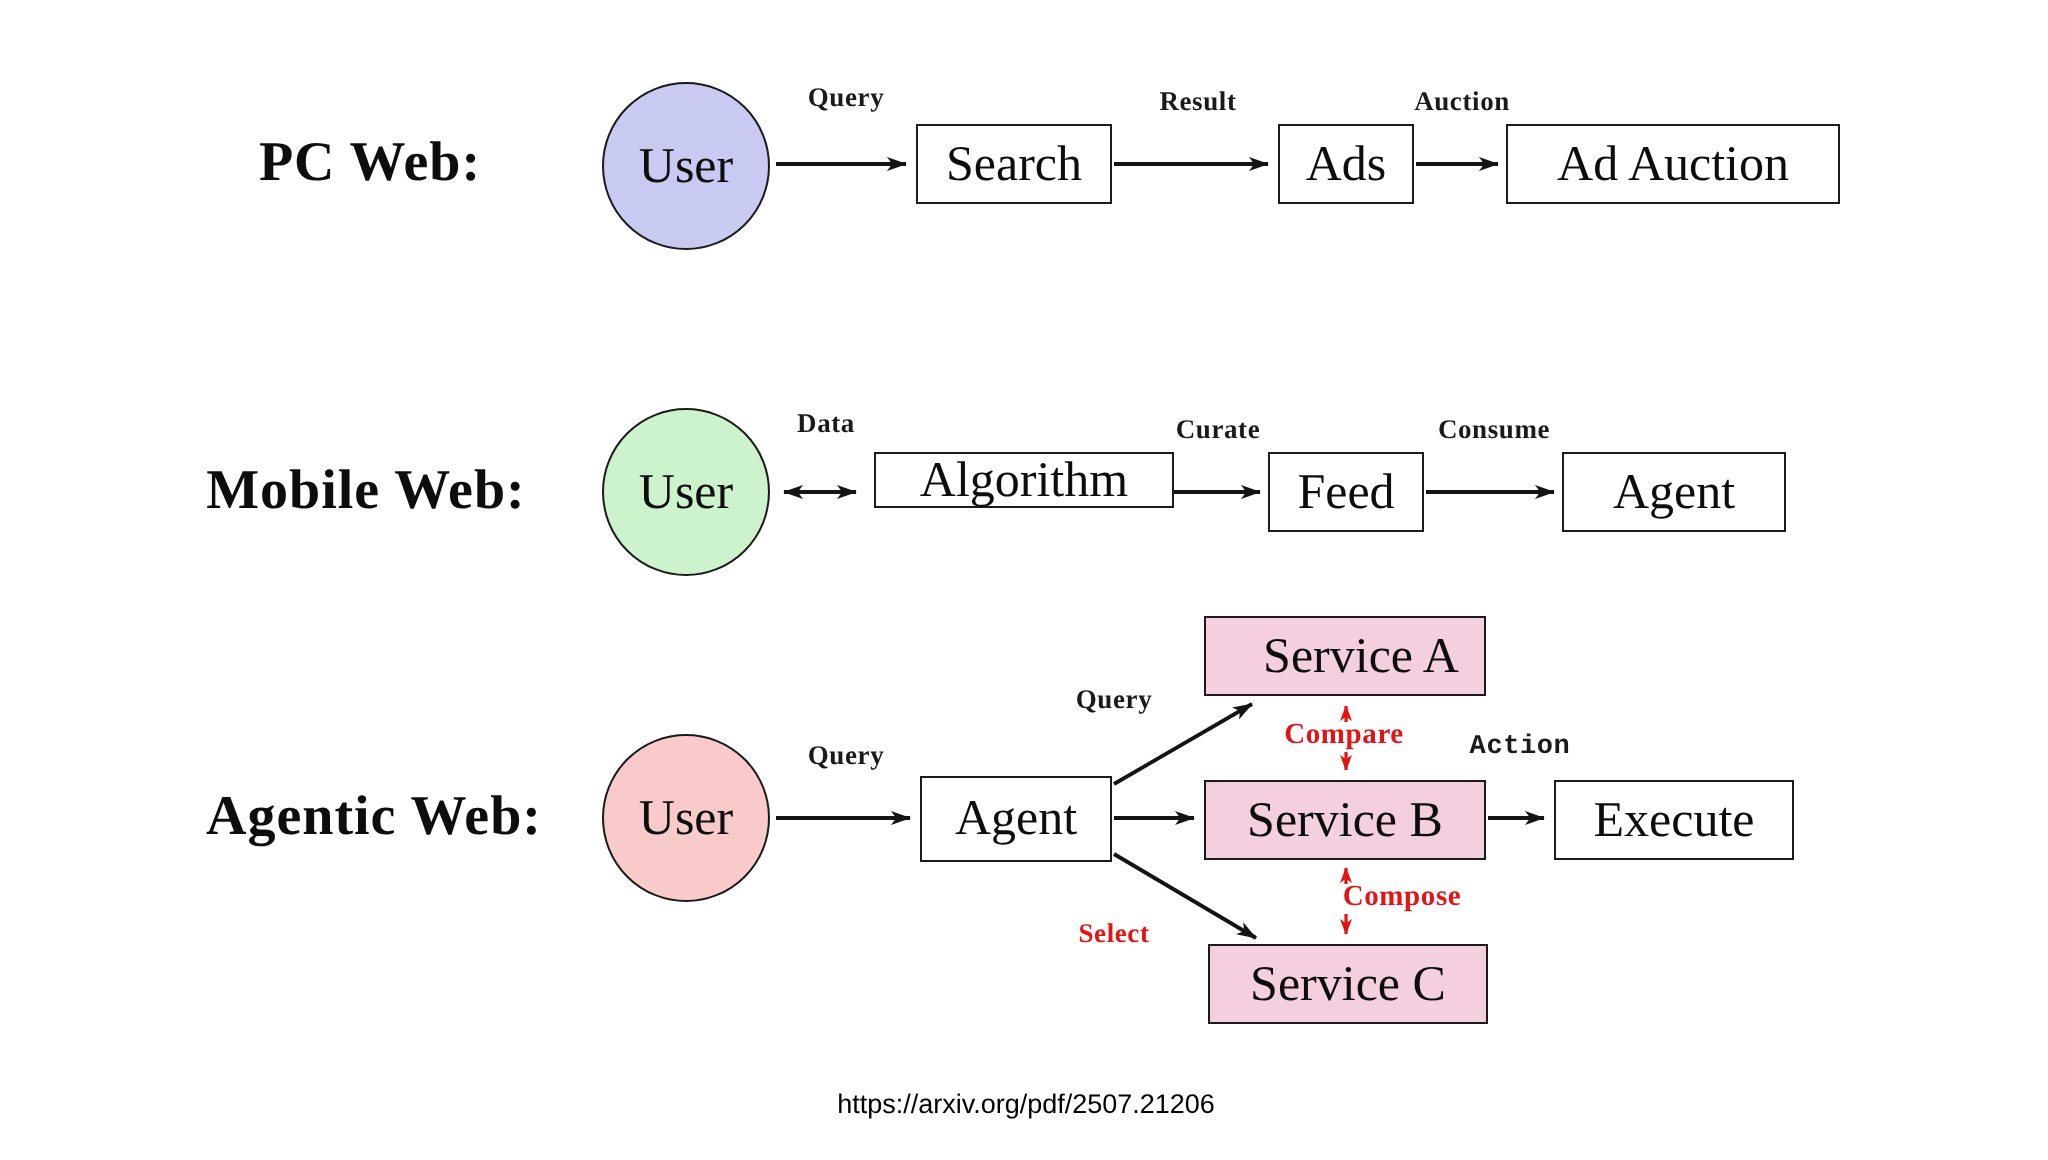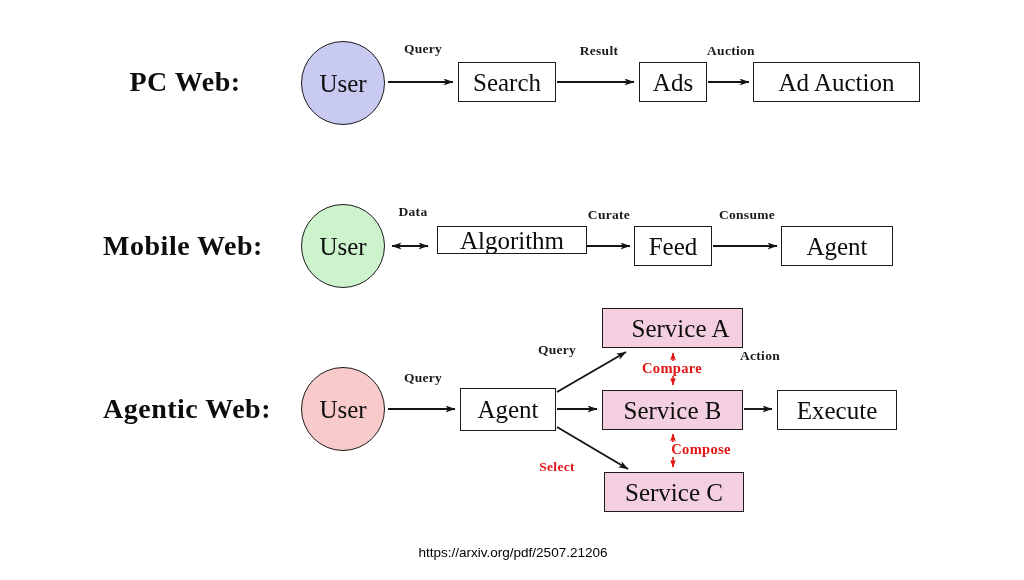--- a/index.html
+++ b/index.html
@@ -98,17 +98,17 @@
   <div class="node" style="left:460px;top:388px;width:96px;height:43px;">Agent</div>
   <div class="node service" style="left:602px;top:308px;width:141px;height:40px;padding-left:16px;">Service A</div>
   <div class="node service" style="left:602px;top:390px;width:141px;height:40px;">Service B</div>
   <div class="node service" style="left:604px;top:472px;width:140px;height:40px;">Service C</div>
   <div class="node" style="left:777px;top:390px;width:120px;height:40px;">Execute</div>
   <div class="edge-label" style="left:423px;top:378px;">Query</div>
   <div class="edge-label" style="left:557px;top:350px;">Query</div>
   <div class="edge-label red" style="left:557px;top:467px;">Select</div>
   <div class="edge-label red" style="left:672px;top:368px;font-size:14.5px;">Compare</div>
   <div class="edge-label red" style="left:673px;top:449px;font-size:14.5px;margin-left:28px;">Compose</div>
-  <div class="edge-label" style="left:760px;top:356px;">Action</div>
+  <div class="edge-label" style="left:760px;top:374px;font-family:Liberation Mono, monospace;">Action</div>
 
   <div class="footer-url" style="left:513px;top:552px;">https://arxiv.org/pdf/2507.21206</div>
 
 </div>
 
 </body></html>

